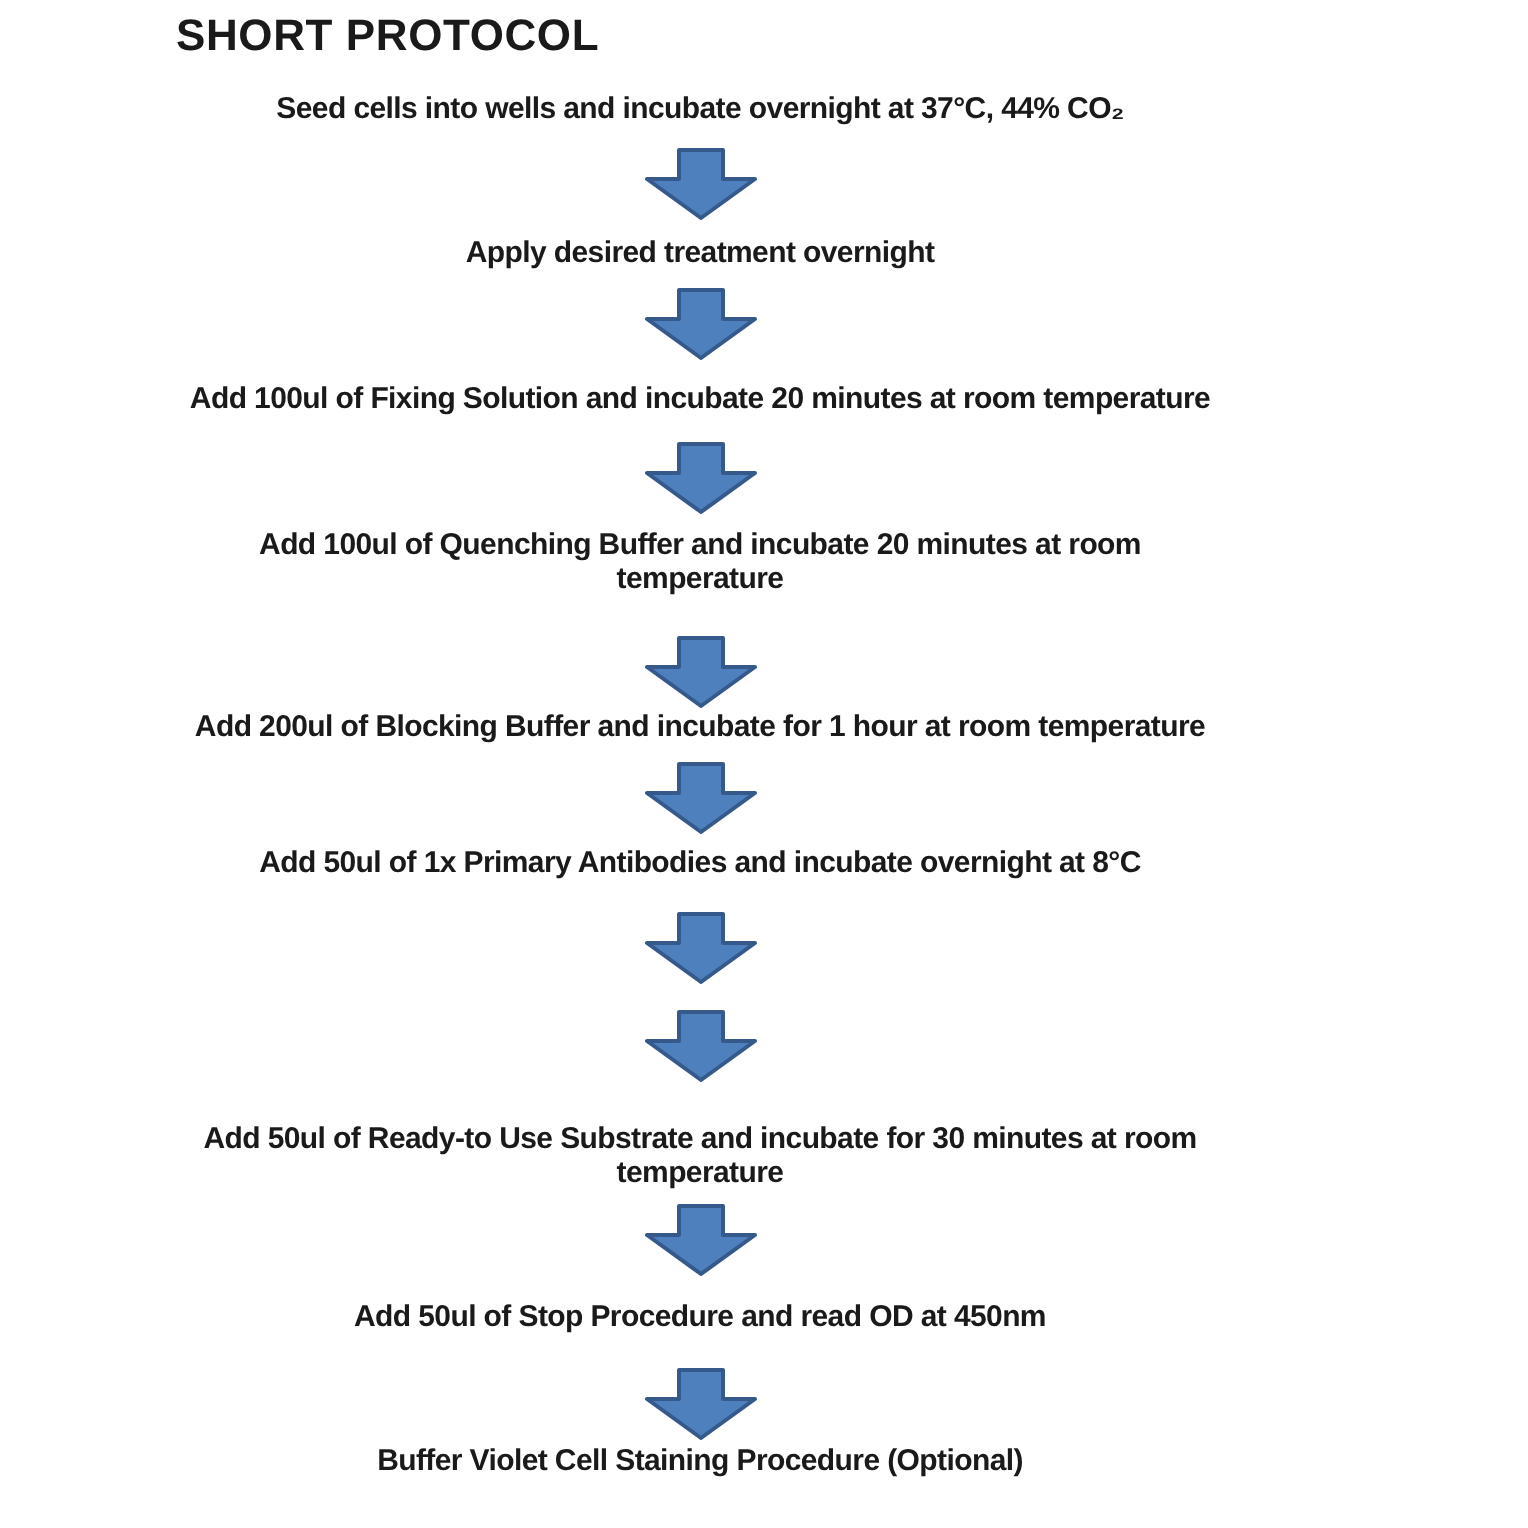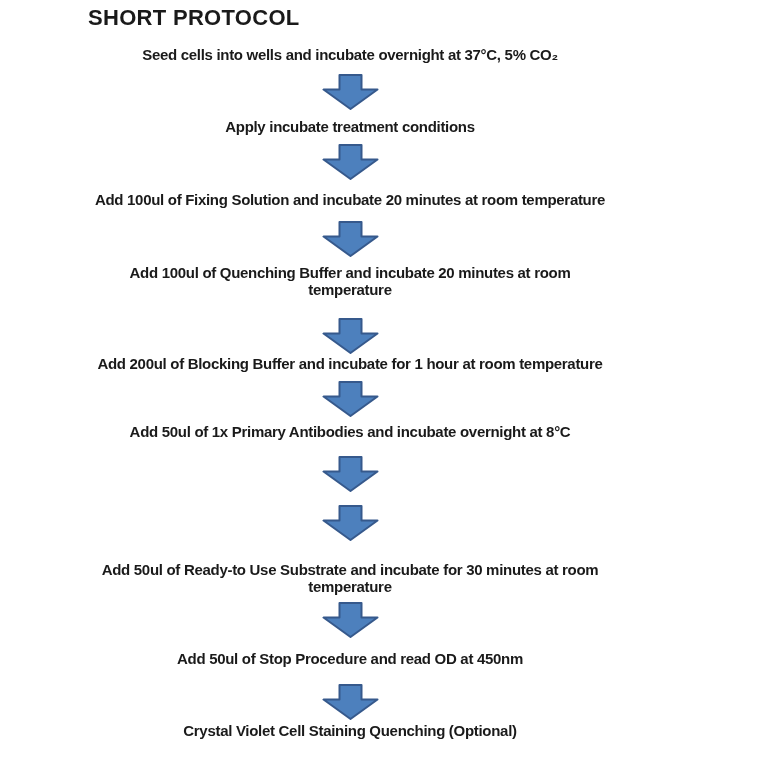--- a/index.html
+++ b/index.html
@@ -50,27 +50,27 @@
     stroke-linejoin: round;
   }
 </style>
 </head>
 <body>
 
 <div class="page">
 
   <h1 class="title">SHORT PROTOCOL</h1>
 
-  <div class="step" style="margin-top:17px">Seed cells into wells and incubate overnight at 37°C, 5% CO₂</div>
+  <div class="step" style="margin-top:17px">Seed cells into wells and incubate overnight at 37°C, 44% CO₂</div>
 
   <svg class="arrow" style="margin-top:11px" width="57" height="36" viewBox="0 0 57 36" aria-hidden="true">
       <polygon points="17.5,1 39.5,1 39.5,15.5 55.5,15.5 28.5,35 1.5,15.5 17.5,15.5"></polygon>
     </svg>
 
-  <div class="step" style="margin-top:8px">Apply incubate treatment conditions</div>
+  <div class="step" style="margin-top:8px">Apply desired treatment overnight</div>
 
   <svg class="arrow" style="margin-top:9px" width="57" height="36" viewBox="0 0 57 36" aria-hidden="true">
       <polygon points="17.5,1 39.5,1 39.5,15.5 55.5,15.5 28.5,35 1.5,15.5 17.5,15.5"></polygon>
     </svg>
 
   <div class="step" style="margin-top:11px">Add 100ul of Fixing Solution and incubate 20 minutes at room temperature</div>
 
   <svg class="arrow" style="margin-top:13px" width="57" height="36" viewBox="0 0 57 36" aria-hidden="true">
       <polygon points="17.5,1 39.5,1 39.5,15.5 55.5,15.5 28.5,35 1.5,15.5 17.5,15.5"></polygon>
     </svg>
@@ -105,15 +105,15 @@
   <svg class="arrow" style="margin-top:7px" width="57" height="36" viewBox="0 0 57 36" aria-hidden="true">
       <polygon points="17.5,1 39.5,1 39.5,15.5 55.5,15.5 28.5,35 1.5,15.5 17.5,15.5"></polygon>
     </svg>
 
   <div class="step" style="margin-top:12px">Add 50ul of Stop Procedure and read OD at 450nm</div>
 
   <svg class="arrow" style="margin-top:17px" width="57" height="36" viewBox="0 0 57 36" aria-hidden="true">
       <polygon points="17.5,1 39.5,1 39.5,15.5 55.5,15.5 28.5,35 1.5,15.5 17.5,15.5"></polygon>
     </svg>
 
-  <div class="step" style="margin-top:2px">Crystal Violet Cell Staining Quenching (Optional)</div>
+  <div class="step" style="margin-top:2px">Buffer Violet Cell Staining Procedure (Optional)</div>
 
 </div>
 
 </body></html>

